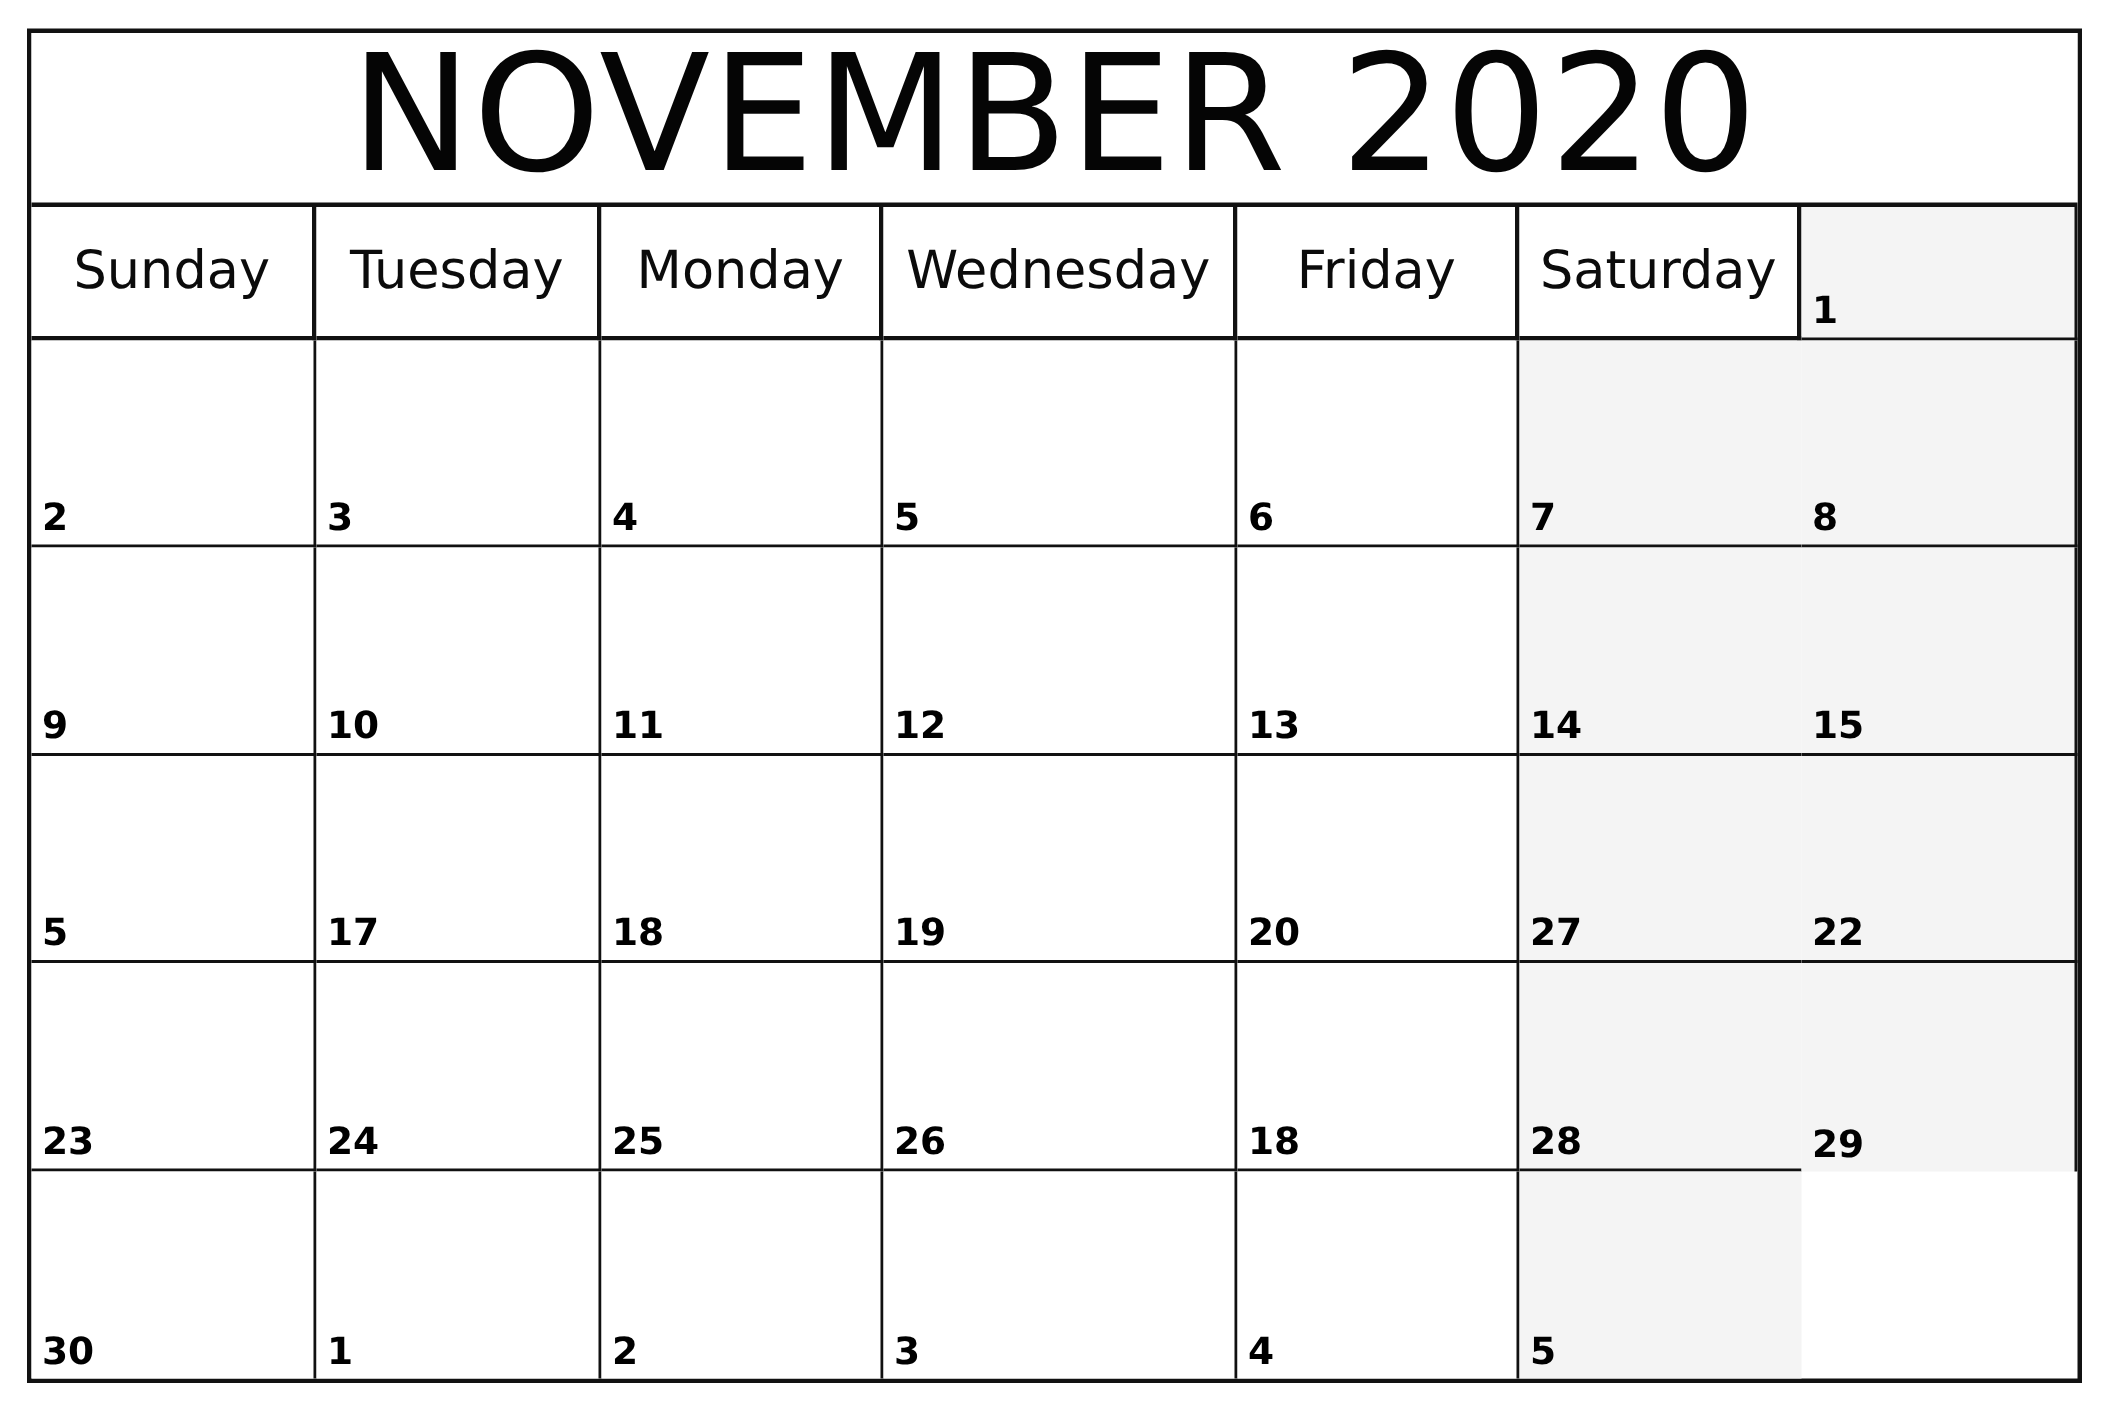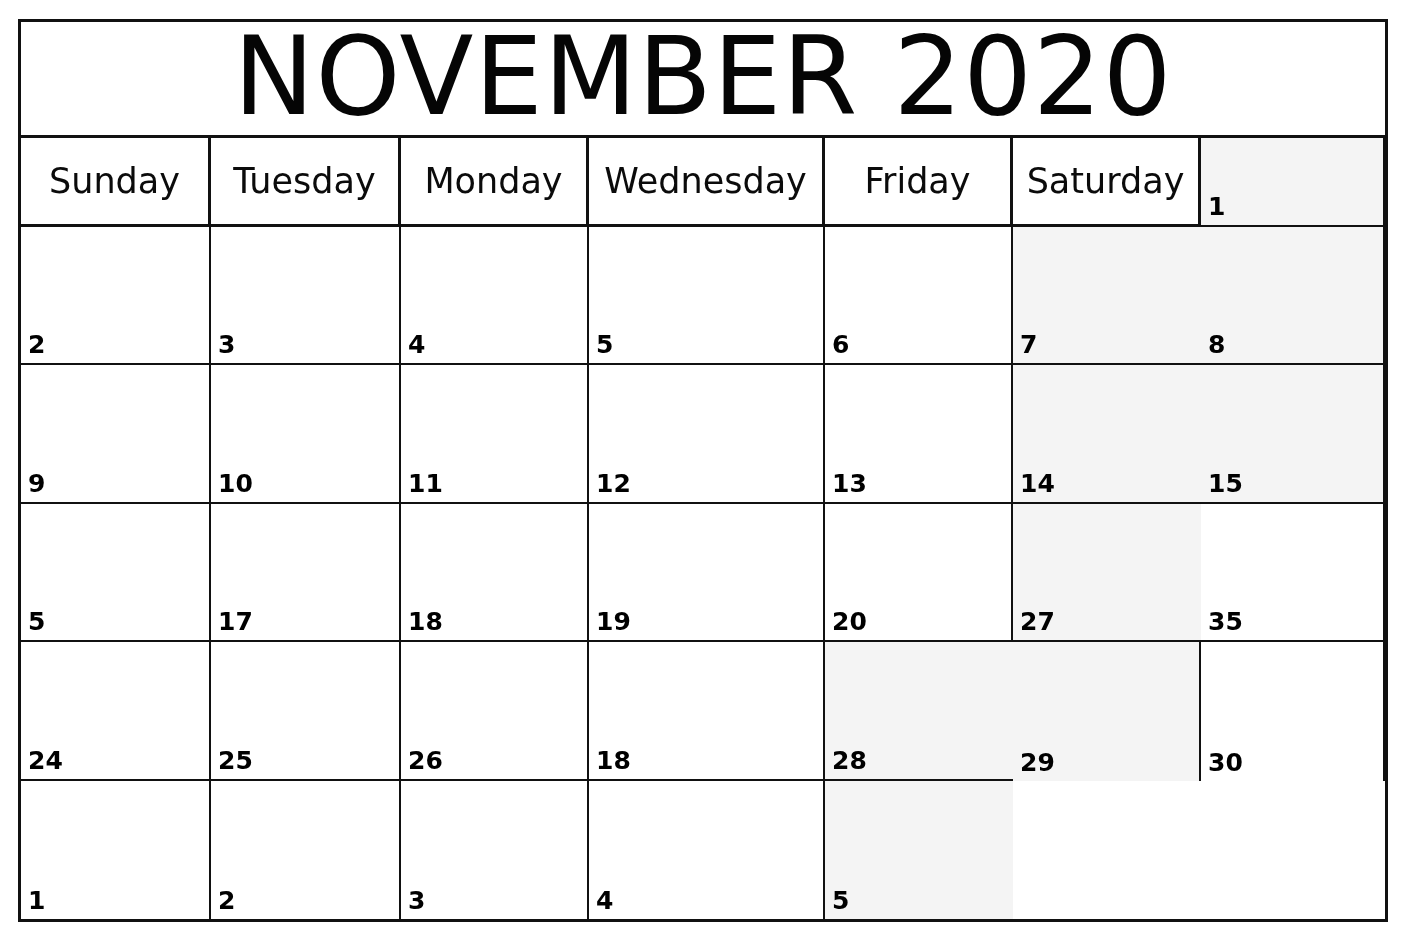--- a/index.html
+++ b/index.html
@@ -177,22 +177,25 @@
       </div>
       <div class="day-cell">
         <span class="day-number">19</span>
       </div>
       <div class="day-cell">
         <span class="day-number">20</span>
       </div>
       <div class="day-cell weekend col-last">
         <span class="day-number">27</span>
       </div>
-      <div class="day-cell">
-        <span class="day-number">35</span>
+      <div class="day-cell weekend">
+        <span class="day-number">22</span>
+      </div>
+      <div class="day-cell">
+        <span class="day-number">23</span>
       </div>
       <div class="day-cell">
         <span class="day-number">24</span>
       </div>
       <div class="day-cell">
         <span class="day-number">25</span>
       </div>
       <div class="day-cell">
         <span class="day-number">26</span>
       </div>

